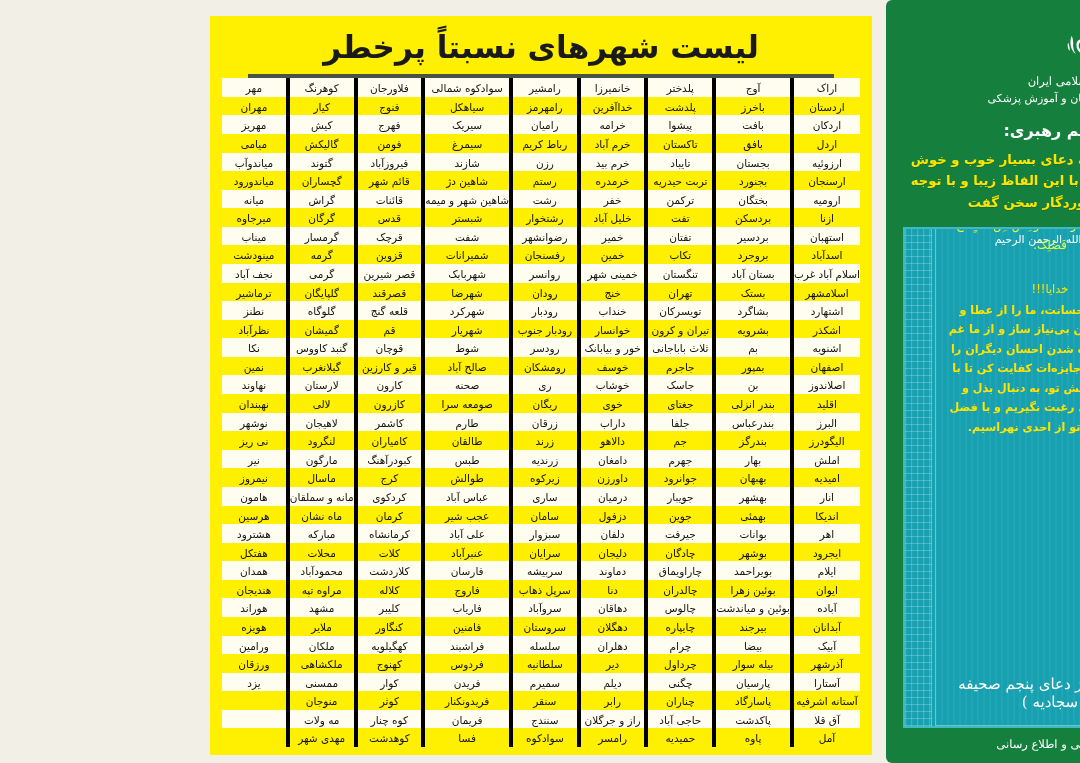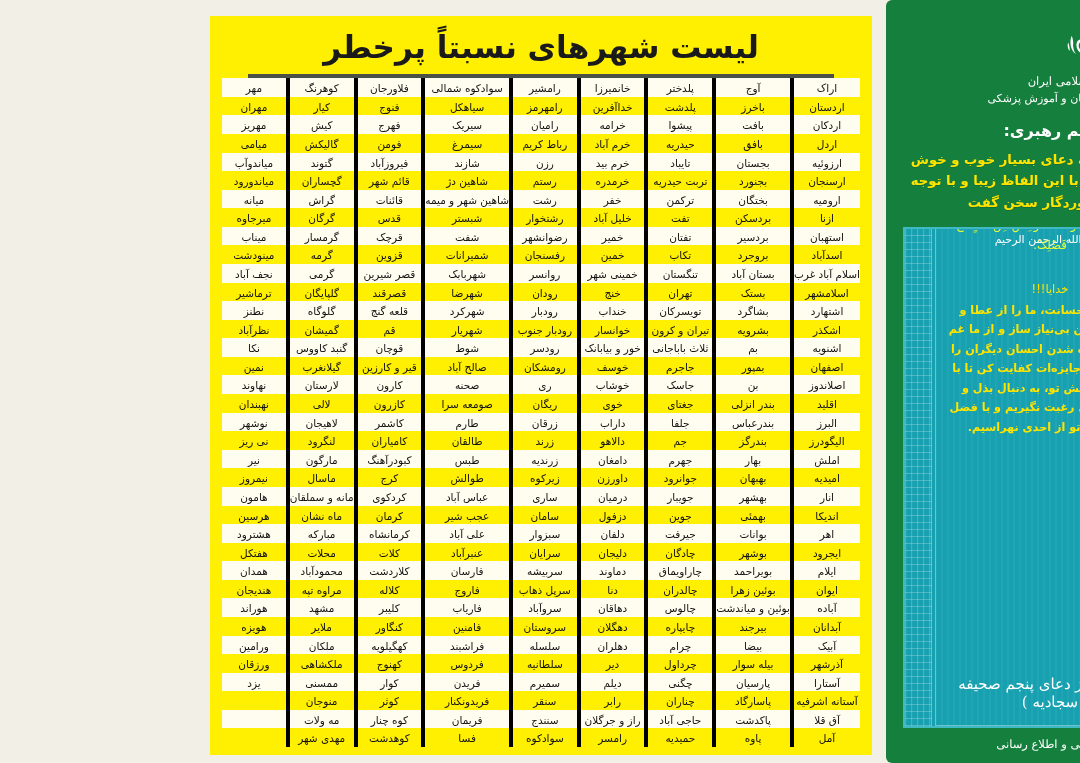--- a/index.html
+++ b/index.html
@@ -370,21 +370,21 @@
             <div class="cell even">بیله سوار</div>
             <div class="cell odd">پارسیان</div>
             <div class="cell even">پاسارگاد</div>
             <div class="cell odd">پاکدشت</div>
             <div class="cell even">پاوه</div>
           </div>
           <div class="col">
             <div class="cell odd">پلدختر</div>
             <div class="cell even">پلدشت</div>
             <div class="cell odd">پیشوا</div>
-            <div class="cell even">حیدریه</div>
+            <div class="cell even">تاکستان</div>
             <div class="cell odd">تایباد</div>
             <div class="cell even">تربت حیدریه</div>
             <div class="cell odd">ترکمن</div>
             <div class="cell even">تفت</div>
             <div class="cell odd">تفتان</div>
             <div class="cell even">تکاب</div>
             <div class="cell odd">تنگستان</div>
             <div class="cell even">تهران</div>
             <div class="cell odd">تویسرکان</div>
             <div class="cell even">تیران و کرون</div>

